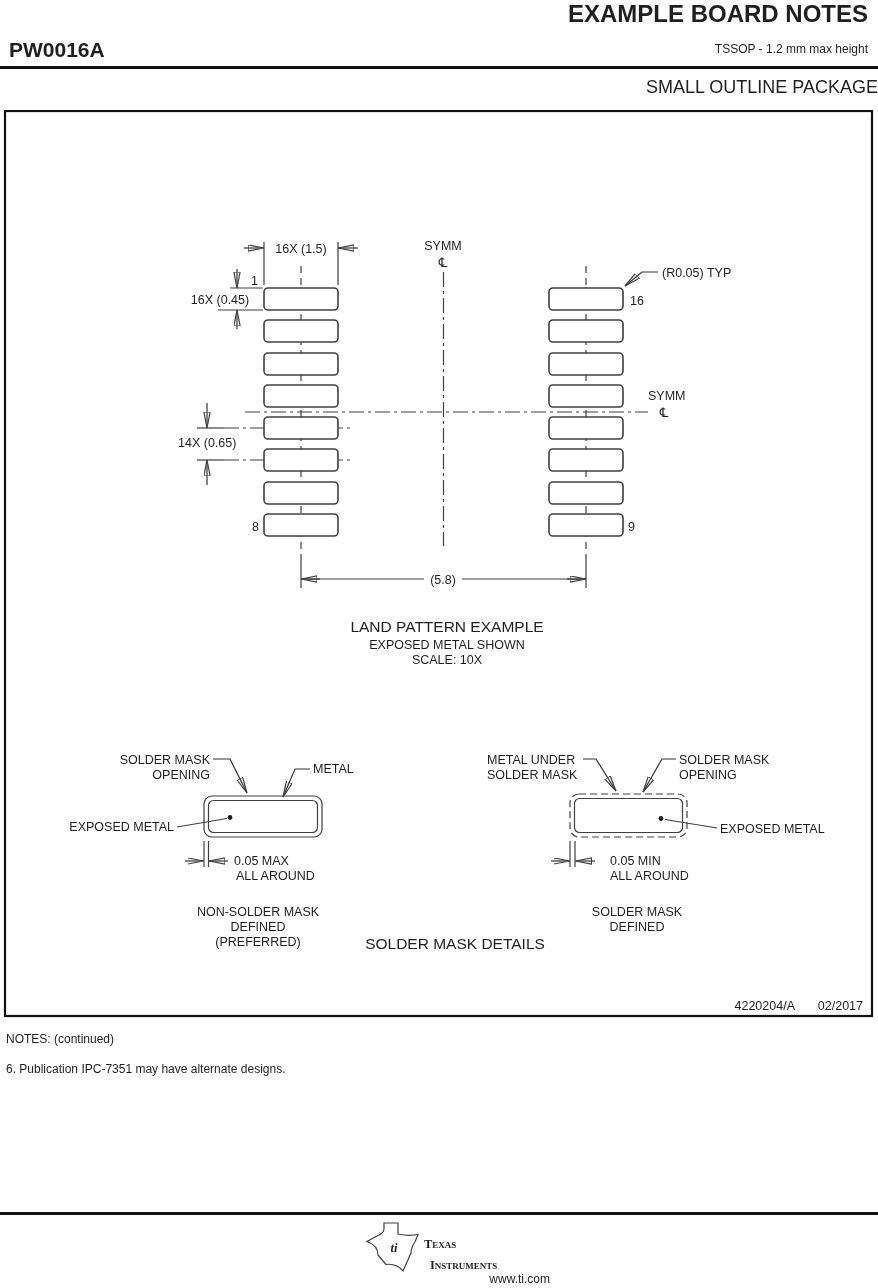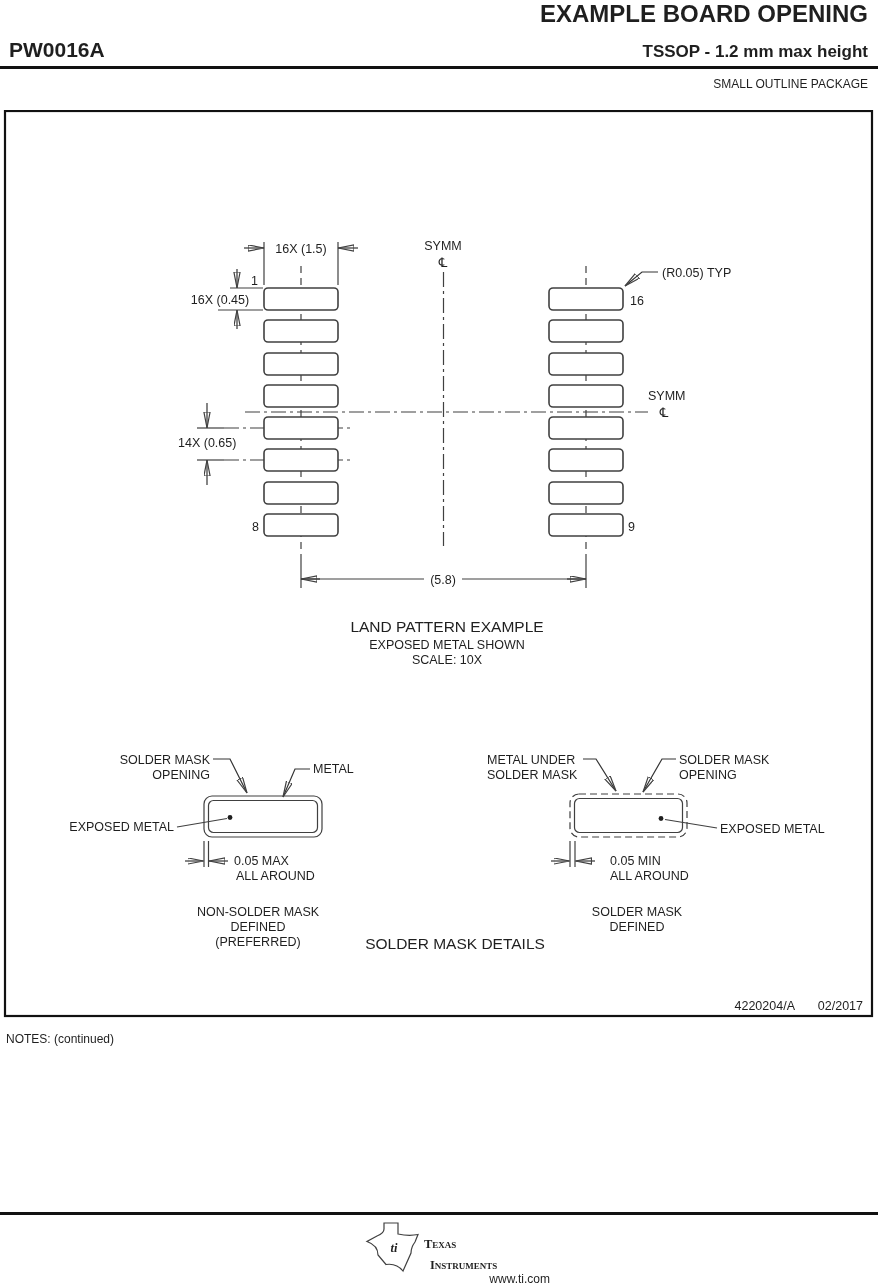--- a/index.html
+++ b/index.html
@@ -1,23 +1,23 @@
 <!DOCTYPE html>
 <html><head>
 <meta charset="utf-8">
 <style>
   html,body{margin:0;padding:0;background:#888;}
   .page{position:relative;width:878px;height:1288px;background:#ffffff;overflow:hidden;
         font-family:"Liberation Sans",sans-serif;color:#1f1f1f;}
   .abs{position:absolute;}
   .hdr-title{top:0px;right:10px;font-size:24px;font-weight:bold;}
   .hdr-part{top:38px;left:9px;font-size:21px;font-weight:bold;}
-  .hdr-sub{top:42px;right:10px;font-size:17px;font-weight:bold;text-align:center;}
+  .hdr-sub{top:42px;right:10px;font-size:12px;font-weight:normal;text-align:center;}
   .hdr-rule{top:66px;left:0;width:878px;height:3px;background:#111;}
-  .hdr-pkg{top:77px;right:10px;font-size:12px;}
+  .hdr-pkg{top:77px;right:0;font-size:18px;}
   .diagram{position:absolute;top:110px;left:0;}
   svg text{font-family:"Liberation Sans",sans-serif;fill:#1f1f1f;font-size:12.5px;}
   svg .cl{font-family:"DejaVu Sans",sans-serif;font-size:13px;}
   svg .big{font-size:15.5px;}
   svg line,svg path,svg polyline,svg rect{fill:none;stroke:#404040;stroke-width:1.2px;}
   svg .frame{stroke:#111;stroke-width:2.2px;}
   svg .pad{stroke-width:1.6px;fill:#ffffff;}
   svg .dash{stroke-dasharray:7,5;}
   svg .dashdot{stroke-dasharray:15,4,3,4;}
   svg .arrowline{stroke:#353535;}
@@ -29,21 +29,21 @@
   .foot-rule{top:1212px;left:0;width:878px;height:3px;background:#111;}
   .ti-logo{top:1222px;left:358px;}
   .ti-url{top:1272px;left:390px;width:160px;text-align:right;font-size:12px;}
   .smallcaps{font-variant:small-caps;}
 </style>
 </head>
 <body>
 
 <div class="page">
 
-  <div class="abs hdr-title">EXAMPLE BOARD OPENING</div>
+  <div class="abs hdr-title">EXAMPLE BOARD NOTES</div>
   <div class="abs hdr-part">PW0016A</div>
   <div class="abs hdr-sub">TSSOP - 1.2 mm max height</div>
   <div class="abs hdr-rule"></div>
   <div class="abs hdr-pkg">SMALL OUTLINE PACKAGE</div>
 
   <svg class="diagram" width="878" height="910" viewBox="0 110 878 910">
     <defs>
       <marker id="arr" markerUnits="userSpaceOnUse" markerWidth="17" markerHeight="8" refX="16" refY="3.5" orient="auto">
         <path d="M0,0.4 L16,3.5 L0,6.6 Z" fill="#353535" stroke="none"></path>
       </marker>
@@ -200,20 +200,21 @@
 
     <text class="big" x="455" y="949" text-anchor="middle">SOLDER MASK DETAILS</text>
 
     <text x="795" y="1010" text-anchor="end">4220204/A</text>
     <text x="863" y="1010" text-anchor="end">02/2017</text>
   </svg>
 
   <div class="abs notes">
     <div>NOTES: (continued)</div>
     <div class="gap"></div>
+    <div class="item">6. Publication IPC-7351 may have alternate designs.</div>
   </div>
 
   <div class="abs foot-rule"></div>
   <svg class="abs ti-logo" width="240" height="52" viewBox="0 0 240 52">
     <g>
       <path d="M26,1 L40,1 L40,12 C47,13.5 55,13.5 60,12.5 L57,20 C54,24 53,28 53,31 L45,49 C41,44 35,41.5 28,42.5 L20,33 C20,27 16,22 9,19.5 L19,14 C23,12.5 26,10 26,7 Z" fill="#111" stroke="none"></path>
       <text x="36" y="30" text-anchor="middle" font-size="21" font-weight="bold" font-style="italic" fill="#ffffff" style="font-family:'Liberation Serif',serif">ti</text>
     </g>
     <text class="smallcaps" x="66" y="26" font-size="22" font-weight="bold" fill="#111" style="font-family:'Liberation Serif',serif">Texas</text>
     <text class="smallcaps" x="72" y="47" font-size="22" font-weight="bold" fill="#111" style="font-family:'Liberation Serif',serif">Instruments</text>

